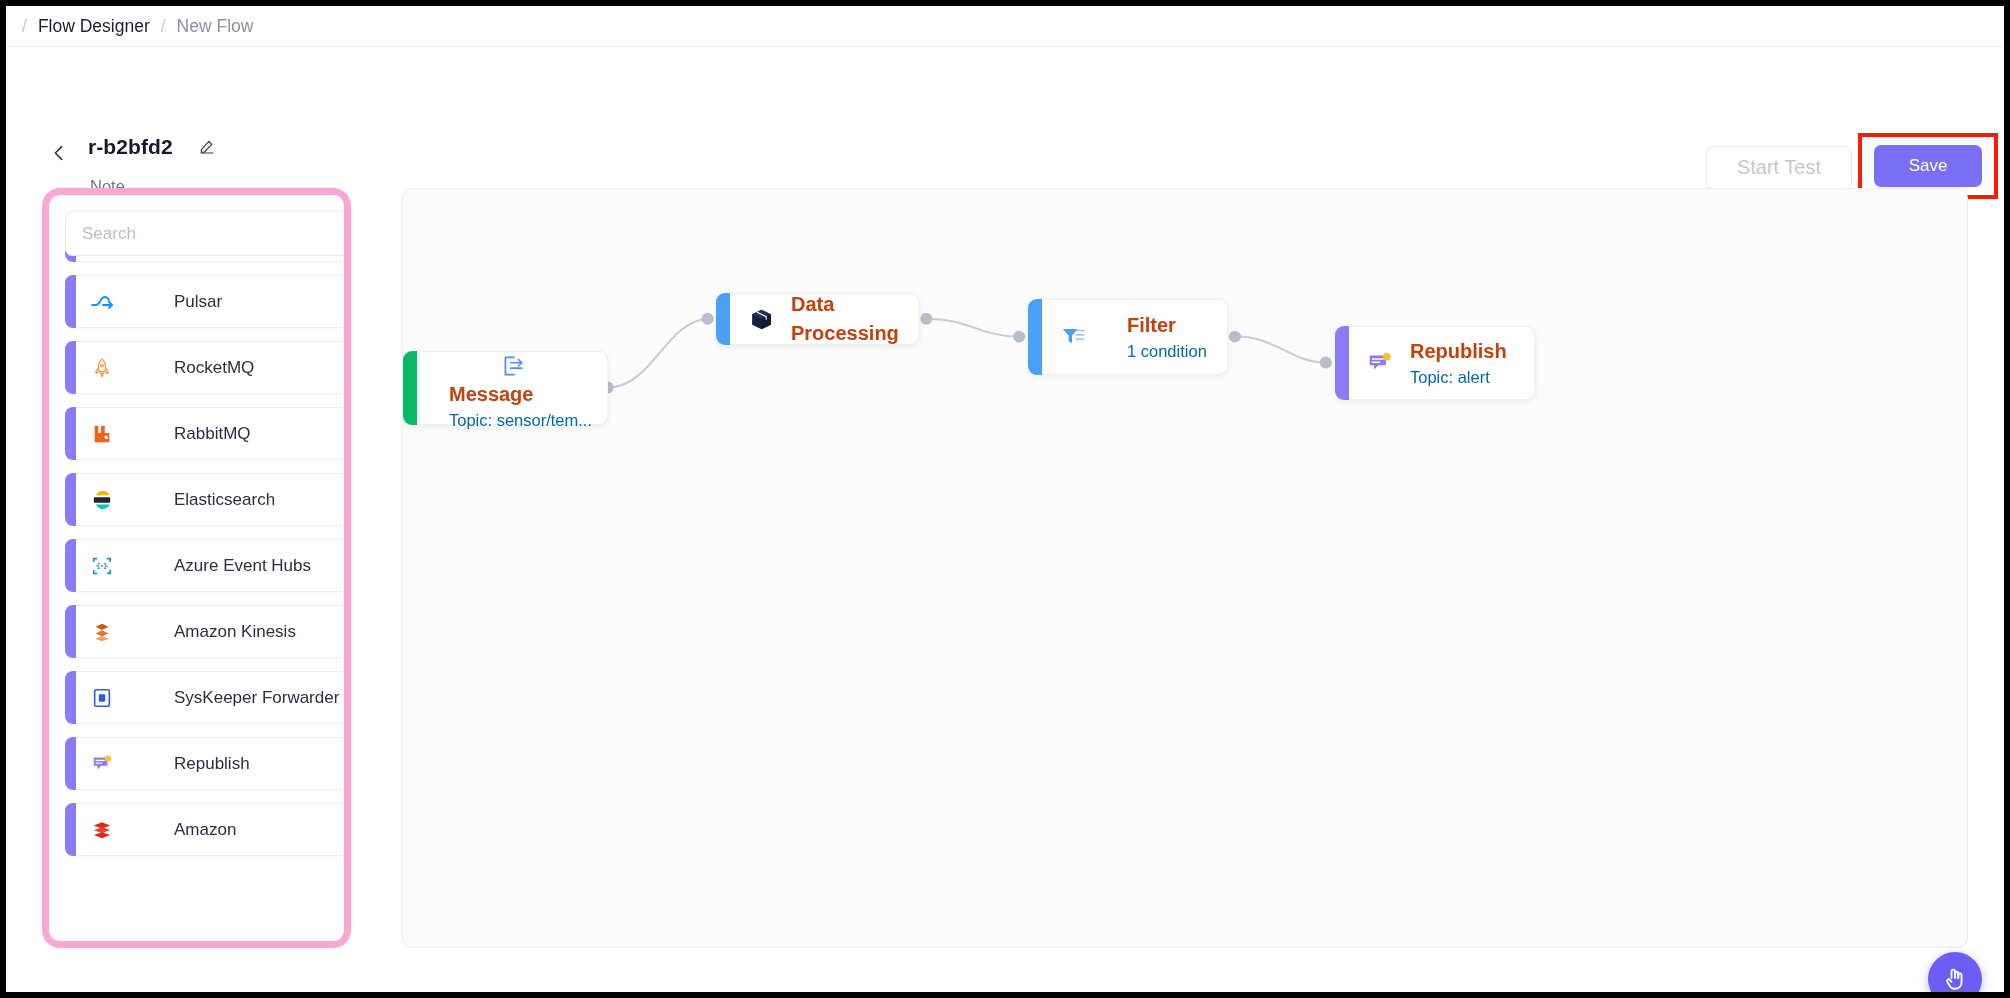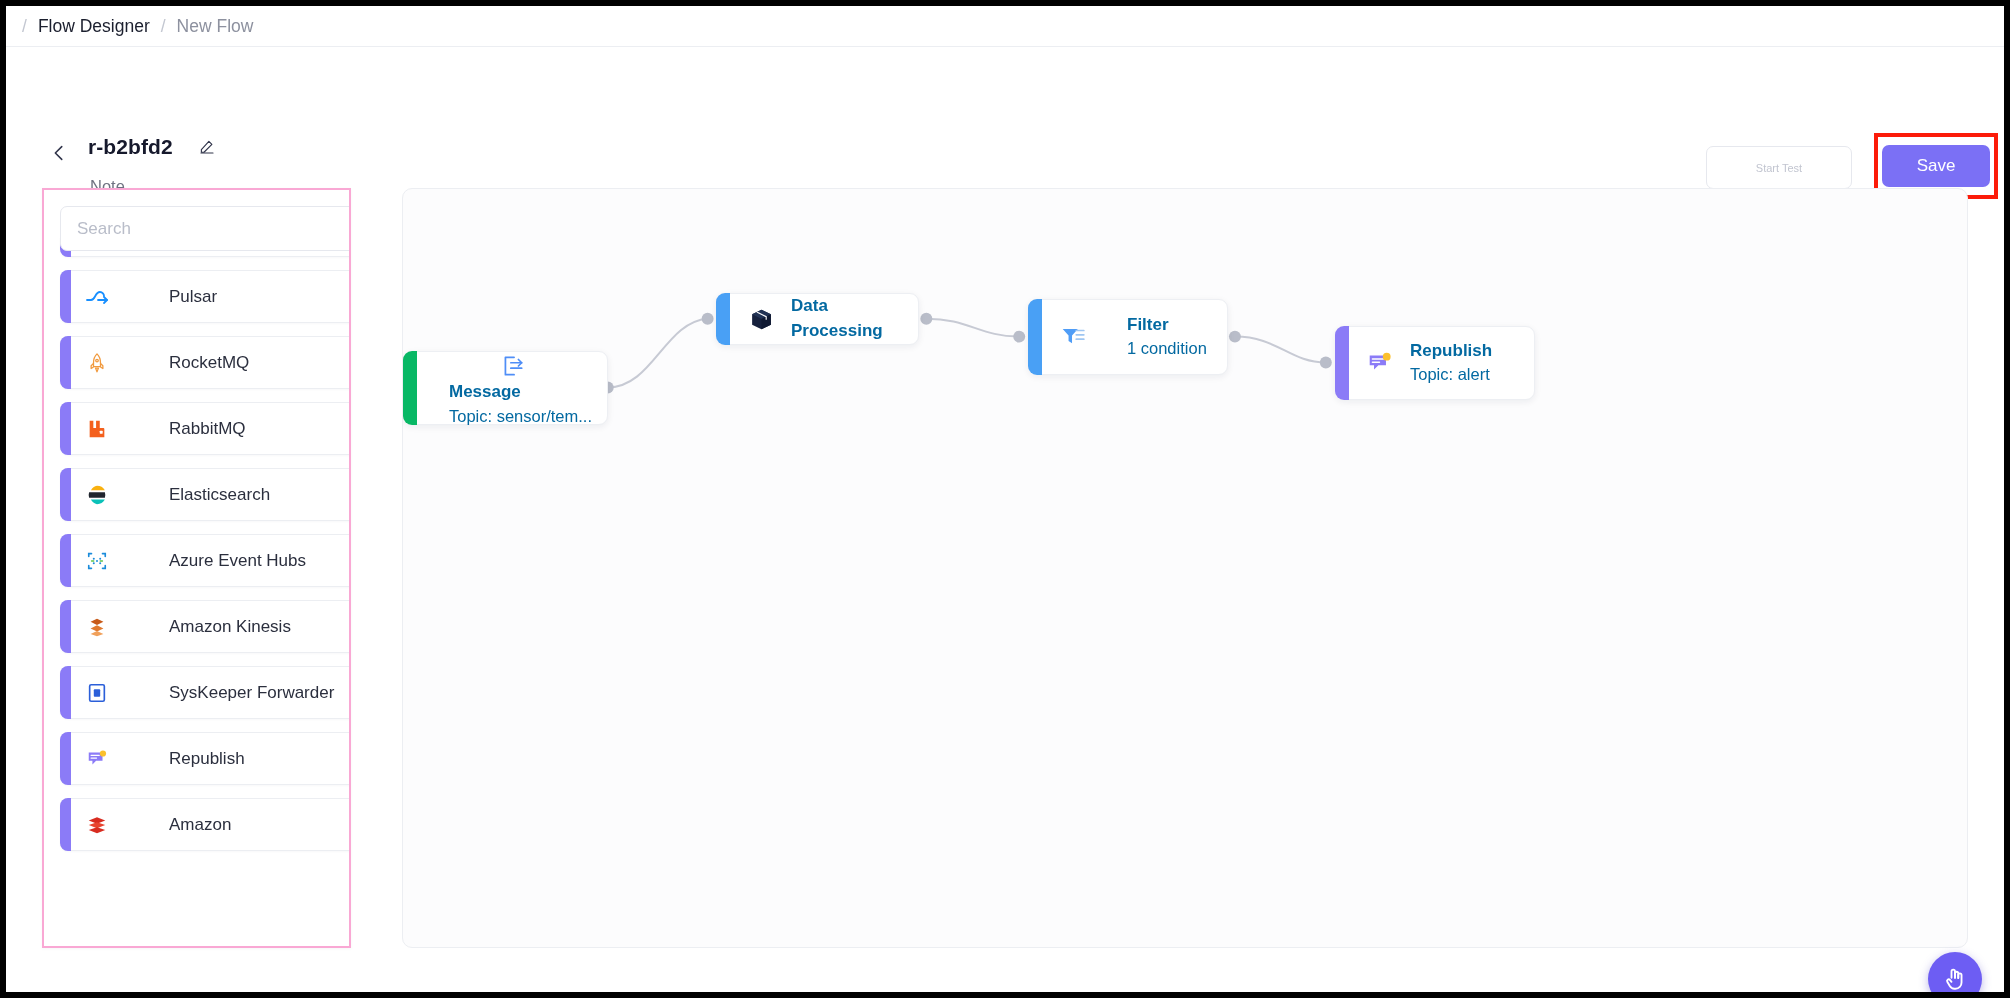--- a/index.html
+++ b/index.html
@@ -51,46 +51,46 @@
   .edit-icon { position:absolute; left:192px; top:91px; width:18px; height:18px; cursor:pointer;}
   .flow-note {
     position:absolute; left:84px; top:130px;
     font-size:16.5px; color:#6f7382;
   }
   .btn-start-test {
     position:absolute; right:152px; top:99px;
     width:146px; height:43px;
     border:1px solid #e6e8ee; border-radius:7px;
     background:#fff; color:#c2c5d0;
-    font-size:11px; font-family:inherit;
+    font-size:20px; font-family:inherit;
     display:flex; align-items:center; justify-content:center;
     cursor:default;
   }
   .save-wrap {
     position:absolute; right:6px; top:86px;
-    width:124px; height:66px;
+    width:140px; height:66px;
     border:4px solid #fc1b09;
     background:#fff;
     display:flex; align-items:center; justify-content:center;
   }
   .btn-save {
     width:108px; height:42px;
     background:#7b70f5; border:none; border-radius:7px;
     color:#fff; font-size:17px; font-family:inherit;
     display:flex; align-items:center; justify-content:center;
     cursor:pointer;
   }
 
   
   .sidebar {
     position:absolute; left:36px; top:182px;
     width:309px; height:760px;
     background:#fff;
-    border:2px solid #f9a8d4;
-    border-radius:0;
+    border:7px solid #f9a8d4;
+    border-radius:18px;
     overflow:hidden;
     box-shadow:0 1px 3px rgba(20,25,60,.04);
   }
   .search-box {
     position:absolute; left:16px; top:16px;
     width:321px; height:45px;
     border:1px solid #e6e8ee; border-radius:7px;
     background:#fff;
     display:flex; align-items:center;
     padding: 0 14px;
@@ -159,21 +159,21 @@
   .fnode::before {
     content:""; position:absolute; left:-1px; top:-1px;
     width:14px; height:calc(100% + 2px);
     border-radius:9px 0 0 9px;
   }
   .fnode.green::before { background:#08b865; }
   .fnode.blue::before  { background:#49a0f5; }
   .fnode.purple::before{ background:#8b7bf7; }
   .fnode .fico { width:28px; height:28px; flex:0 0 auto; margin-right:16px; display:flex; align-items:center; justify-content:center;}
   .fnode .ftxt { display:flex; flex-direction:column; justify-content:center; }
-  .fnode .ftitle { font-size:17px; font-weight:700; color:#0369a1; line-height:1.45; }
+  .fnode .ftitle { font-size:20px; font-weight:700; color:#c2410c; line-height:1.45; }
   .fnode .fsub { font-size:16.5px; color:#0369a1; line-height:1.45; }
 
   #node-message      { left:0px;   top:162px; width:205px; height:74px;flex-direction:column; }
   #node-processing   { left:313px; top:104px; width:203px; height:52px; }
   #node-filter       { left:625px; top:110px; width:200px; height:76px;gap:24px; }
   #node-republish    { left:932px; top:137px; width:200px; height:74px; }
 
   .fab {
     position:absolute; right:22px; bottom:-14px;
     width:54px; height:54px; border-radius:50%;

